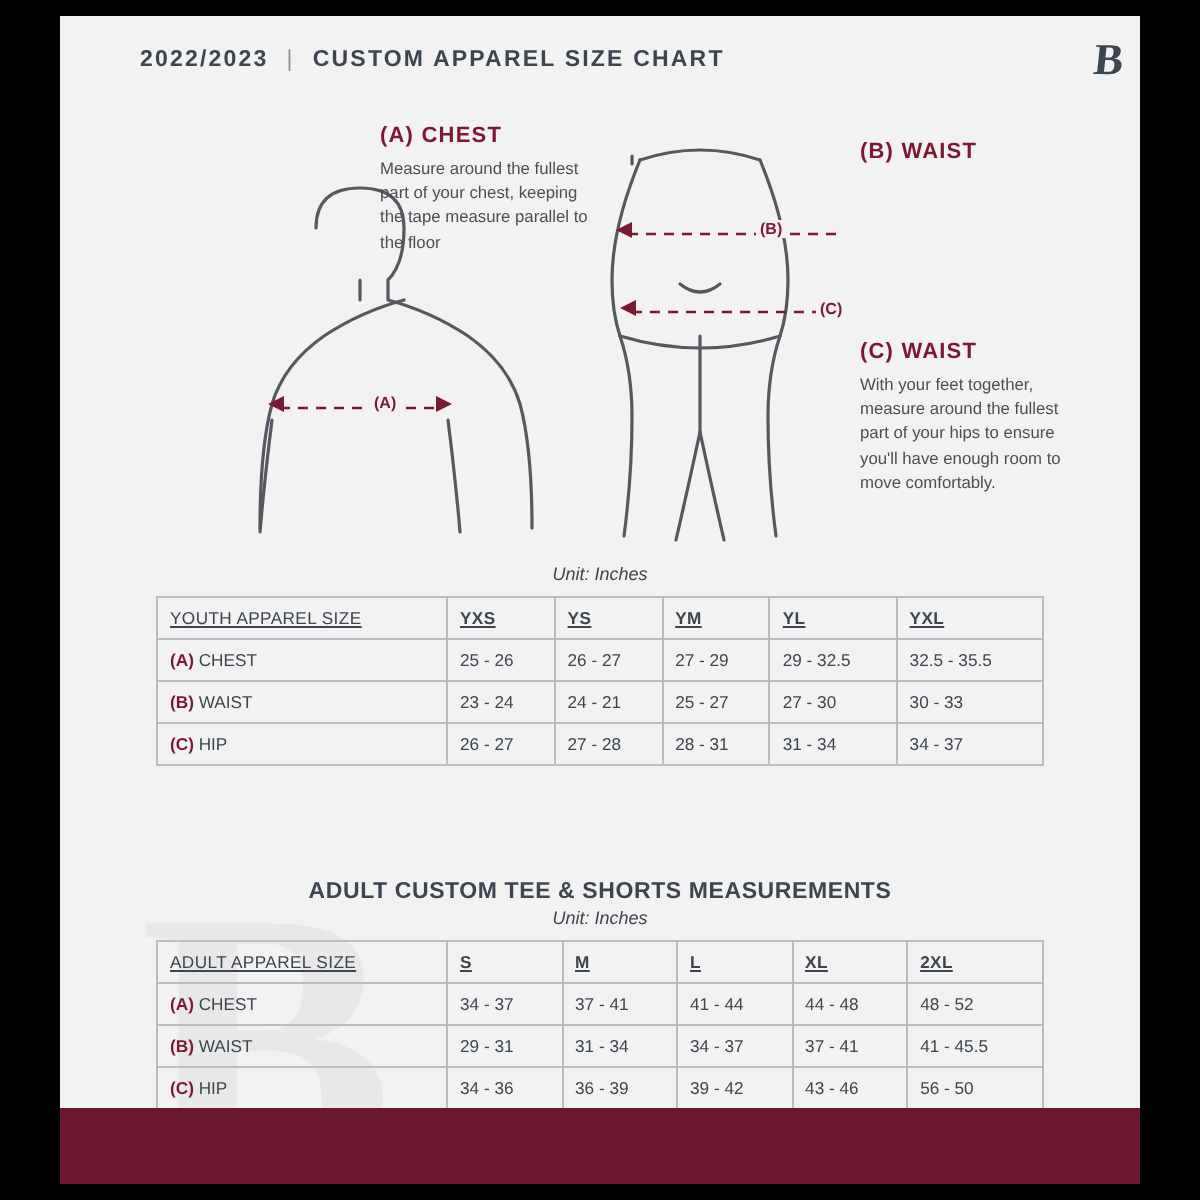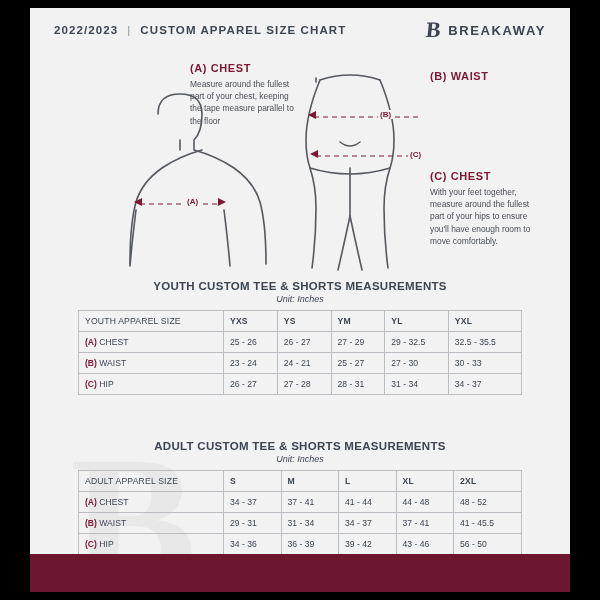--- a/index.html
+++ b/index.html
@@ -32,21 +32,21 @@
     font-family: "Liberation Serif", serif;
     font-size: 190px;
     font-weight: bold;
     color: #e8e8e8;
     line-height: 1;
     user-select: none;
   }
   
   .header {
     position: absolute;
-    left: 0;
+    left: 16px;
     top: 0;
     width: 540px;
     height: 44px;
     display: flex;
     align-items: center;
     justify-content: space-between;
     padding: 0 24px;
     box-sizing: border-box;
   }
   .header-left {
@@ -162,20 +162,21 @@
     text-align: left;
     font-weight: normal;
   }
   th.rowhead, td.rowhead {
     text-align: left;
     width: 132px;
   }
   th {
     font-weight: bold;
     letter-spacing: 0.2px;
+    text-decoration: underline;
   }
   th.rowhead { font-weight: normal; }
   td.rowhead .tag {
     color: #7d1733;
     font-weight: bold;
   }
   td.rowhead .nm {
     color: #3c4550;
   }
 
@@ -198,21 +199,20 @@
     <div class="watermark">B</div>
 
     <div class="header">
       <div class="header-left">
         <span>2022/2023</span>
         <span class="sep">|</span>
         <span>CUSTOM APPAREL SIZE CHART</span>
       </div>
       <div class="brand">
         <span class="brand-mark">B</span>
-        <span class="brand-name">BREAKAWAY</span>
       </div>
     </div>
 
     <div class="diagram">
       <svg class="figure" width="540" height="220" viewBox="0 0 540 220">
 
         <g fill="none" stroke="#55595f" stroke-width="1.6" stroke-linecap="round" stroke-linejoin="round">
           <path d="M128 62 q0 -20 22 -20 q22 0 22 20 q0 18 -8 26 l0 10 q22 6 40 18 q20 14 26 34 q6 22 6 62"></path>
           <path d="M172 98 q-22 6 -40 18 q-20 14 -26 34 q-6 22 -6 62"></path>
           <path d="M150 88 l0 10"></path>
@@ -251,27 +251,26 @@
       <div class="lbl" style="left:378px; top:98px;">(C)</div>
 
       <div class="callout" id="callout-chest">
         <div class="ctitle">(A) CHEST</div>
         <div class="cbody">Measure around the fullest part of your chest, keeping the tape measure parallel to the floor</div>
       </div>
       <div class="callout" id="callout-waist">
         <div class="ctitle">(B) WAIST</div>
       </div>
       <div class="callout" id="callout-hips">
-        <div class="ctitle">(C) CHEST</div>
+        <div class="ctitle">(C) WAIST</div>
         <div class="cbody">With your feet together, measure around the fullest part of your hips to ensure you'll have enough room to move comfortably.</div>
       </div>
     </div>
 
     <div class="section" id="youth-section">
-      <div class="sec-title">YOUTH CUSTOM TEE &amp; SHORTS MEASUREMENTS</div>
       <div class="sec-sub">Unit: Inches</div>
       <table>
         <thead>
           <tr>
             <th class="rowhead">YOUTH APPAREL SIZE</th>
             <th>YXS</th>
             <th>YS</th>
             <th>YM</th>
             <th>YL</th>
             <th>YXL</th>

